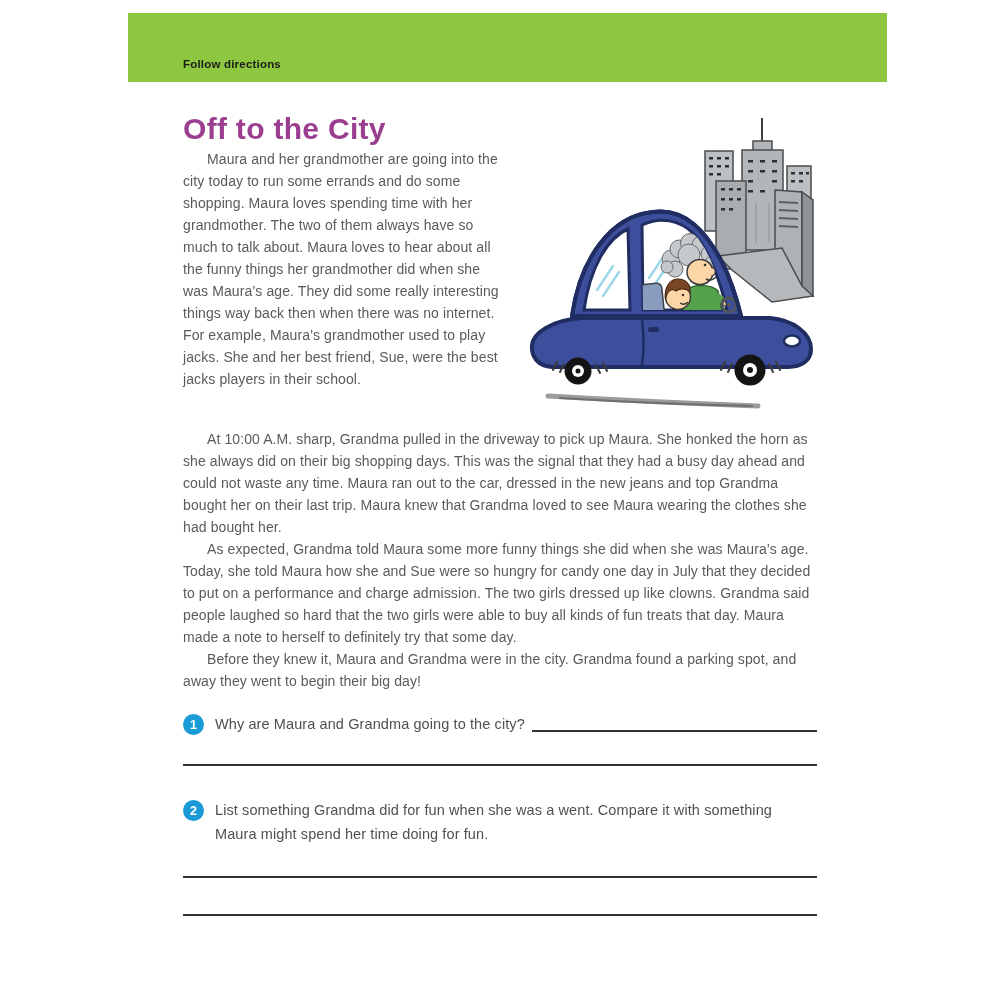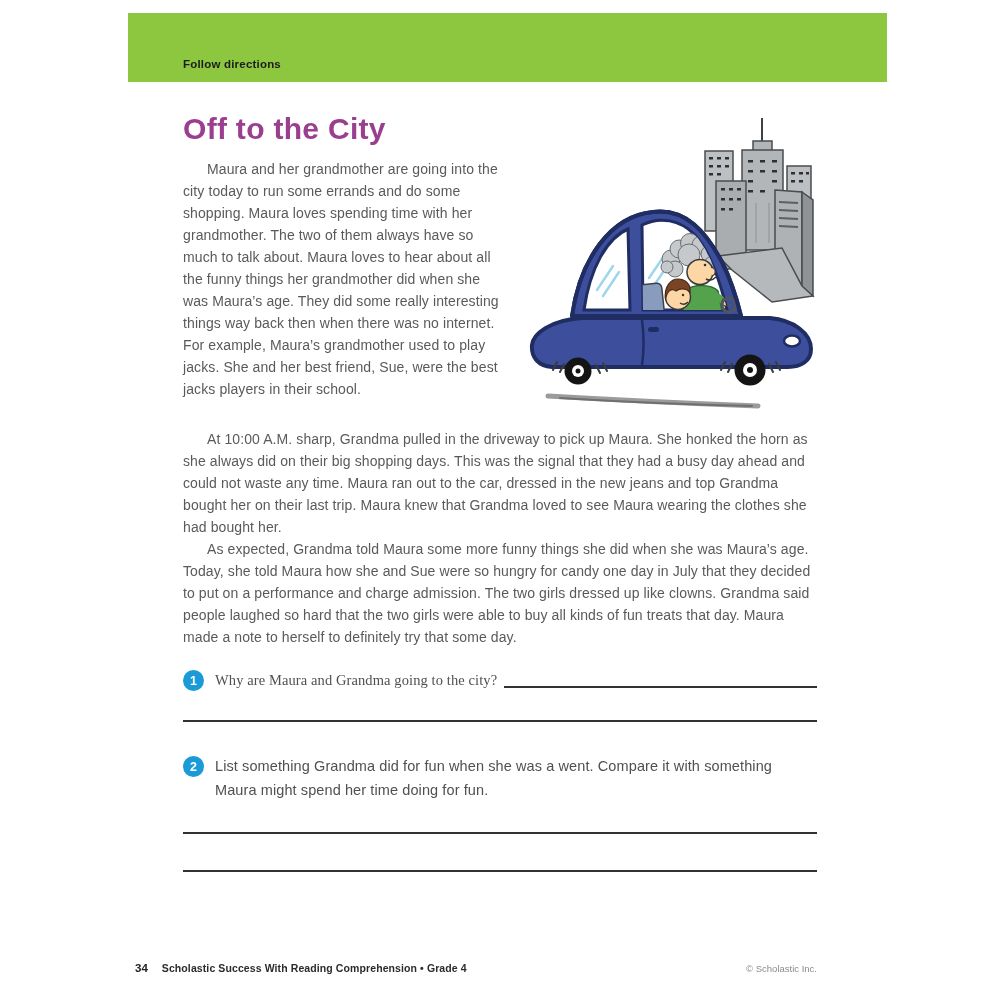--- a/index.html
+++ b/index.html
@@ -15,41 +15,41 @@
   .skill-label{
     position:absolute;left:55px;bottom:12px;
     font-size:11.5px;font-weight:bold;color:#1c1c1c;letter-spacing:.2px;
   }
   .content{margin:0 183px;width:634px;}
   .illustration{
     float:right;width:350px;height:310px;
     margin:-5px -53px 10px 12px;
   }
   h1.title{
-    margin:13px 0 14px 0;
+    margin:13px 0 4px 0;
     font-size:30px;line-height:31px;font-weight:800;
     color:#9c3e90;letter-spacing:.3px;
   }
   p.body-text{
     margin:0;font-size:14px;line-height:22px;color:#595a5c;
     text-indent:24px;letter-spacing:.1px;
   }
   p.clear{clear:right;}
   .question{display:flex;align-items:flex-start;}
   .question.q1{margin-top:20px;}
   .question.q2{margin-top:32px;}
   .badge{
     flex:0 0 auto;width:21px;height:21px;border-radius:50%;
     background:#1a9bd8;color:#fff;font-size:12.5px;font-weight:bold;
     display:flex;align-items:center;justify-content:center;margin-top:2px;
   }
   .q-text{
     margin-left:11px;font-size:14.5px;line-height:24px;color:#4f5052;letter-spacing:.1px;
   }
-  .q1 .q-text{white-space:nowrap;font-family:Liberation Serif, serif;}
+  .q1 .q-text{white-space:nowrap;}
   .q2 .q-text{flex:1 1 auto;}
   .fill-line{
     flex:1 1 auto;height:18px;border-bottom:2px solid #333;margin-left:7px;min-width:40px;
   }
   .answer-line{height:0;border-bottom:2px solid #333;}
   .answer-line.a1{margin-top:28px;}
   .answer-line.a2{margin-top:30px;}
   .answer-line.a3{margin-top:36px;}
   .footer{
     position:absolute;left:135px;right:183px;top:962px;
@@ -202,38 +202,32 @@
             <path d="M256,254 L260,262"></path>
         </g>
       </svg>
     </div>
 
     <h1 class="title">Off to the City</h1>
 
     <p class="body-text">Maura and her grandmother are going into the city today to run some errands and do some shopping. Maura loves spending time with her grandmother. The two of them always have so much to talk about. Maura loves to hear about all the funny things her grandmother did when she was Maura’s age. They did some really interesting things way back then when there was no internet. For example, Maura’s grandmother used to play jacks. She and her best friend, Sue, were the best jacks players in their school.</p>
     <p class="body-text clear">At 10:00 A.M. sharp, Grandma pulled in the driveway to pick up Maura. She honked the horn as she always did on their big shopping days. This was the signal that they had a busy day ahead and could not waste any time. Maura ran out to the car, dressed in the new jeans and top Grandma bought her on their last trip. Maura knew that Grandma loved to see Maura wearing the clothes she had bought her.</p>
     <p class="body-text">As expected, Grandma told Maura some more funny things she did when she was Maura’s age. Today, she told Maura how she and Sue were so hungry for candy one day in July that they decided to put on a performance and charge admission. The two girls dressed up like clowns. Grandma said people laughed so hard that the two girls were able to buy all kinds of fun treats that day. Maura made a note to herself to definitely try that some day.</p>
+    <p class="body-text">Before they knew it, Maura and Grandma were in the city. Grandma found a parking spot, and away they went to begin their big day!</p>
 
     <div class="question q1">
       <span class="badge">1</span>
       <span class="q-text">Why are Maura and Grandma going to the city?</span>
       <span class="fill-line"></span>
     </div>
     <div class="answer-line a1"></div>
 
     <div class="question q2">
       <span class="badge">2</span>
       <span class="q-text">List something Grandma did for fun when she was a went. Compare it with something Maura might spend her time doing for fun.</span>
     </div>
     <div class="answer-line a2"></div>
     <div class="answer-line a3"></div>
 
   </div>
 
-  <div class="footer">
-    <div class="footer-left">
-      <span class="page-num">34</span>
-      <span class="book-title">Scholastic Success With Reading Comprehension • Grade 4</span>
-    </div>
-    <span class="copyright">© Scholastic Inc.</span>
-  </div>
 
 </div>
 
 </body></html>

